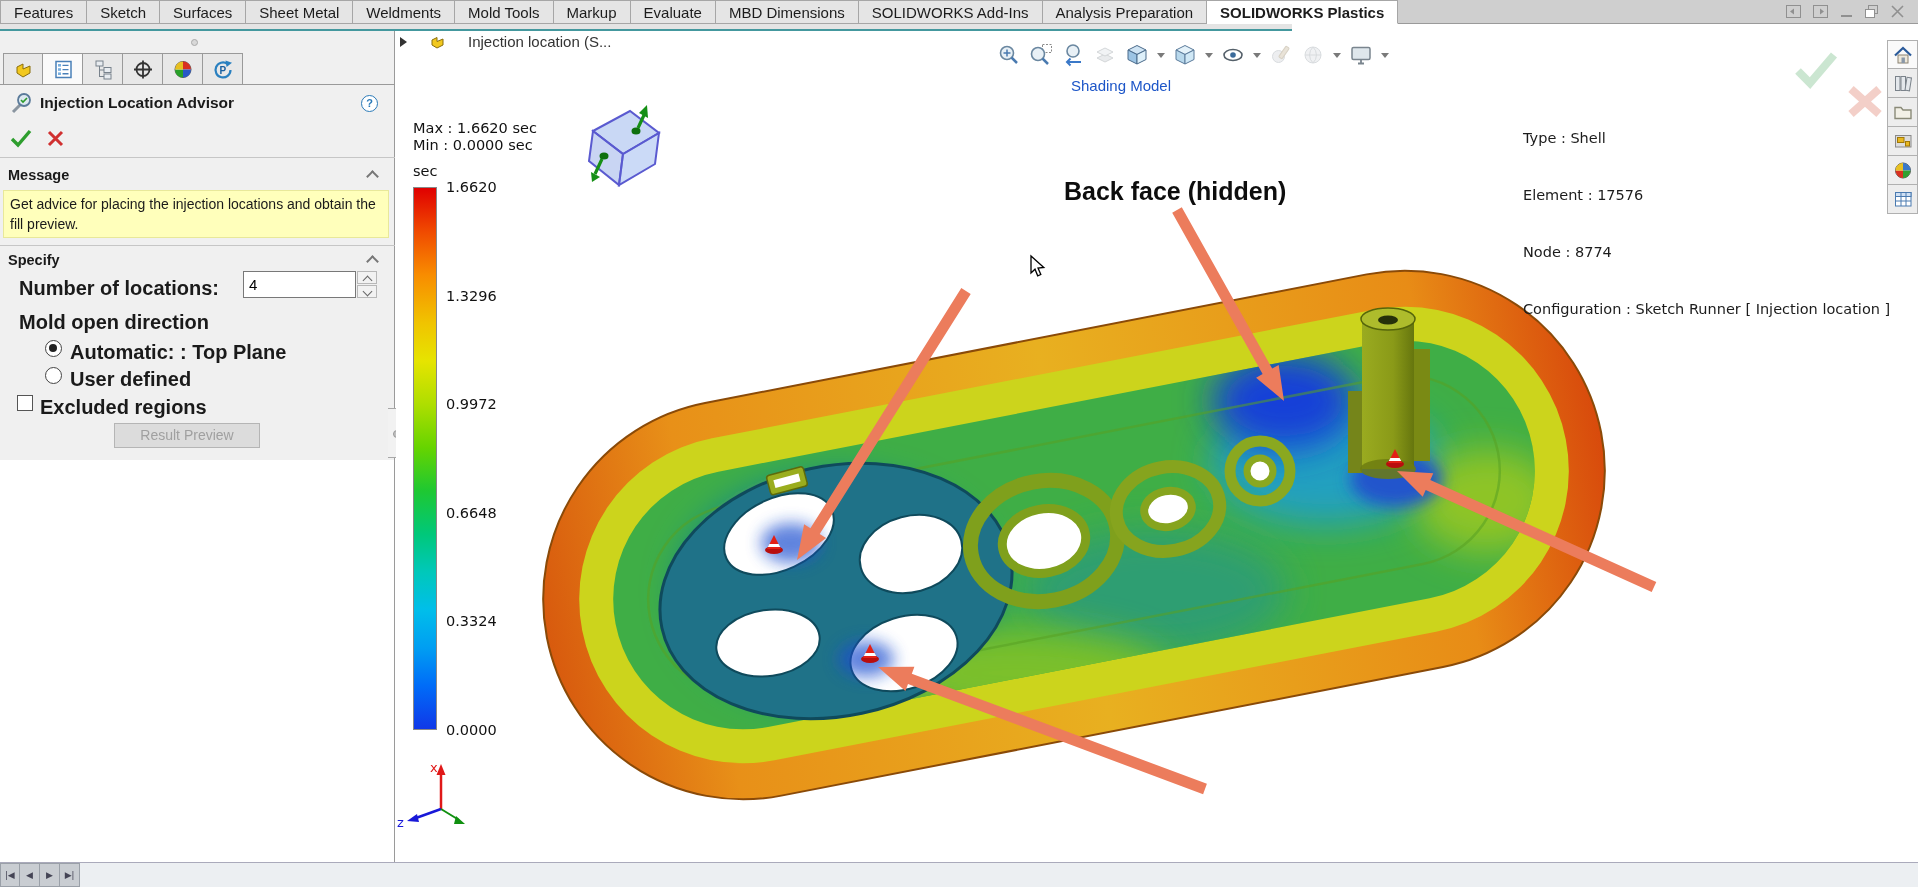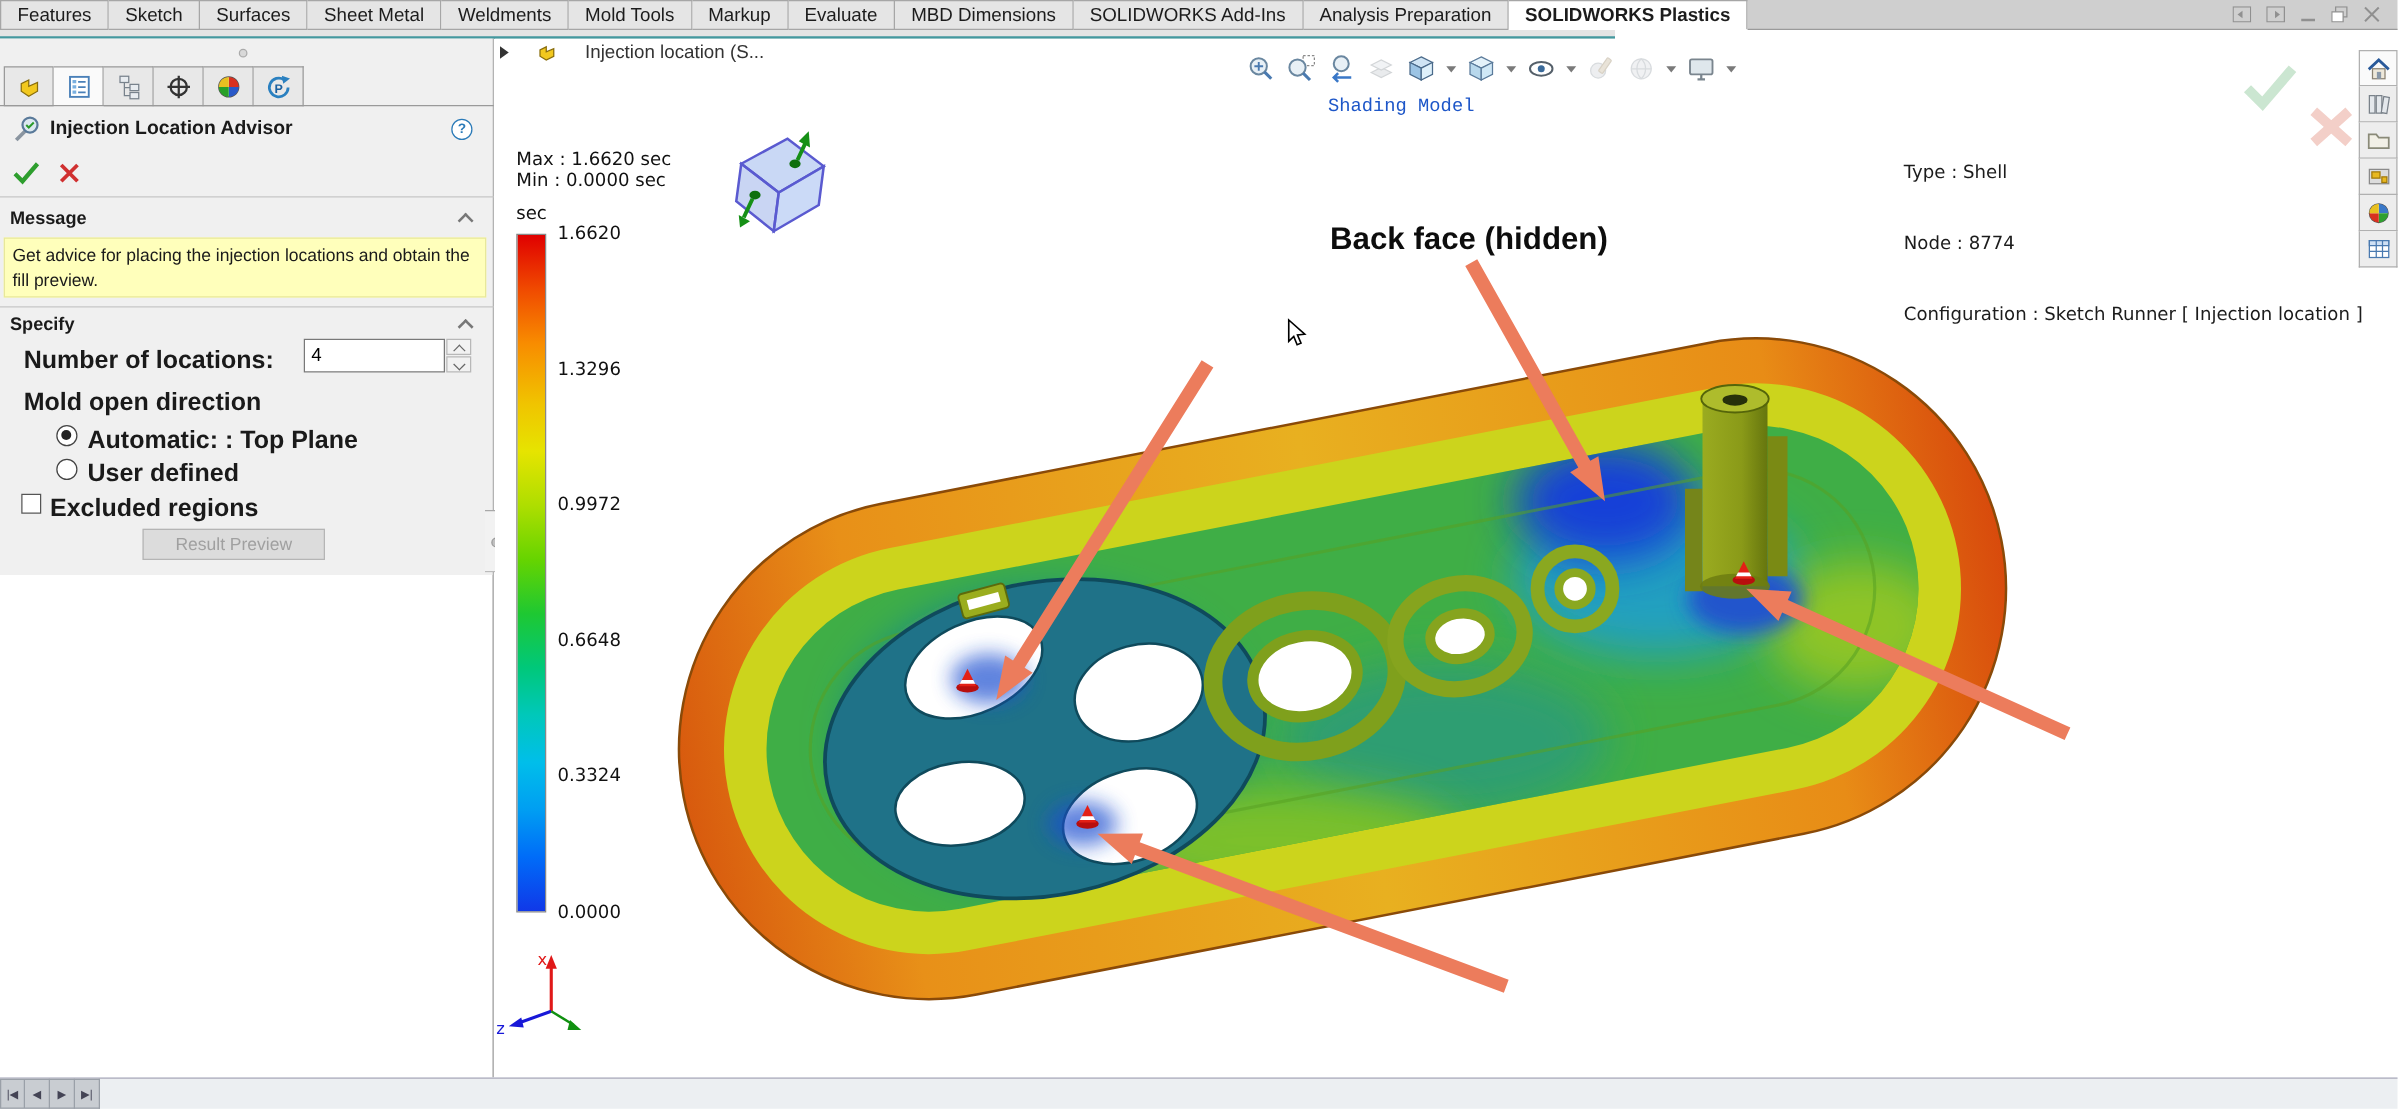--- a/index.html
+++ b/index.html
@@ -84,21 +84,21 @@
   #breadcrumb .arrow { width:0; height:0; border-left:7px solid #333; border-top:5px solid transparent; border-bottom:5px solid transparent; }
   #breadcrumb .txt { font-size:15px; color:#333; }
 
   #hud { position:absolute; left:600px; top:10px; height:28px; display:flex; align-items:center; gap:6px; }
   .hud-btn { width:26px; height:26px; display:flex; align-items:center; justify-content:center; }
   .hud-btn.disabled { opacity:.38; }
   .caret { width:0; height:0; border-left:4px solid transparent; border-right:4px solid transparent;
     border-top:5px solid #7a7a7a; margin:0 1px; }
 
   #shading-label { position:absolute; left:640px; top:46px; width:170px; text-align:center;
-    font-size:15px; color:#1d56c8; font-family:Liberation Mono, monospace; }
+    font-size:15px; color:#1d56c8; font-family:Liberation Sans, sans-serif; }
 
   .vp-meta { position:absolute; left:17px; font-size:14.5px; color:#111; font-family:"DejaVu Sans",sans-serif; }
   #colorbar { position:absolute; left:17px; top:156px; width:24px; height:543px;
     border:1px solid #888;
     background:linear-gradient(to bottom,#e00000 0%,#f04a00 8%,#f88c00 16%,#f0c400 25%,
       #e6e400 32%,#aede00 40%,#66d400 48%,#1ec832 56%,#00c87a 64%,#00c8ba 71%,
       #00beea 78%,#009ef2 85%,#006cf8 92%,#1038e8 100%); }
   .cb-label { position:absolute; left:50px; transform:translateY(-50%); font-size:14.5px; color:#111;
     font-family:"DejaVu Sans",sans-serif; }
 
@@ -506,20 +506,21 @@
   <div class="cb-label" style="top:265px">1.3296</div>
   <div class="cb-label" style="top:373px">0.9972</div>
   <div class="cb-label" style="top:482px">0.6648</div>
   <div class="cb-label" style="top:590px">0.3324</div>
   <div class="cb-label" style="top:699px">0.0000</div>
 
   <div id="annotation">Back face (hidden)</div>
 
   <div id="info-block">
     <div>Type : Shell</div>
+    <div>Element : 17576</div>
     <div>Node : 8774</div>
     <div>Configuration : Sketch Runner [ Injection location ]</div>
   </div>
 
   <div id="ghost-ok">
     <svg width="44" height="40">
         <path d="M4 22 L16 34 L40 6" fill="none" stroke="#8ec89a" stroke-width="8"></path>
       </svg>
   </div>
   <div id="ghost-cancel">

